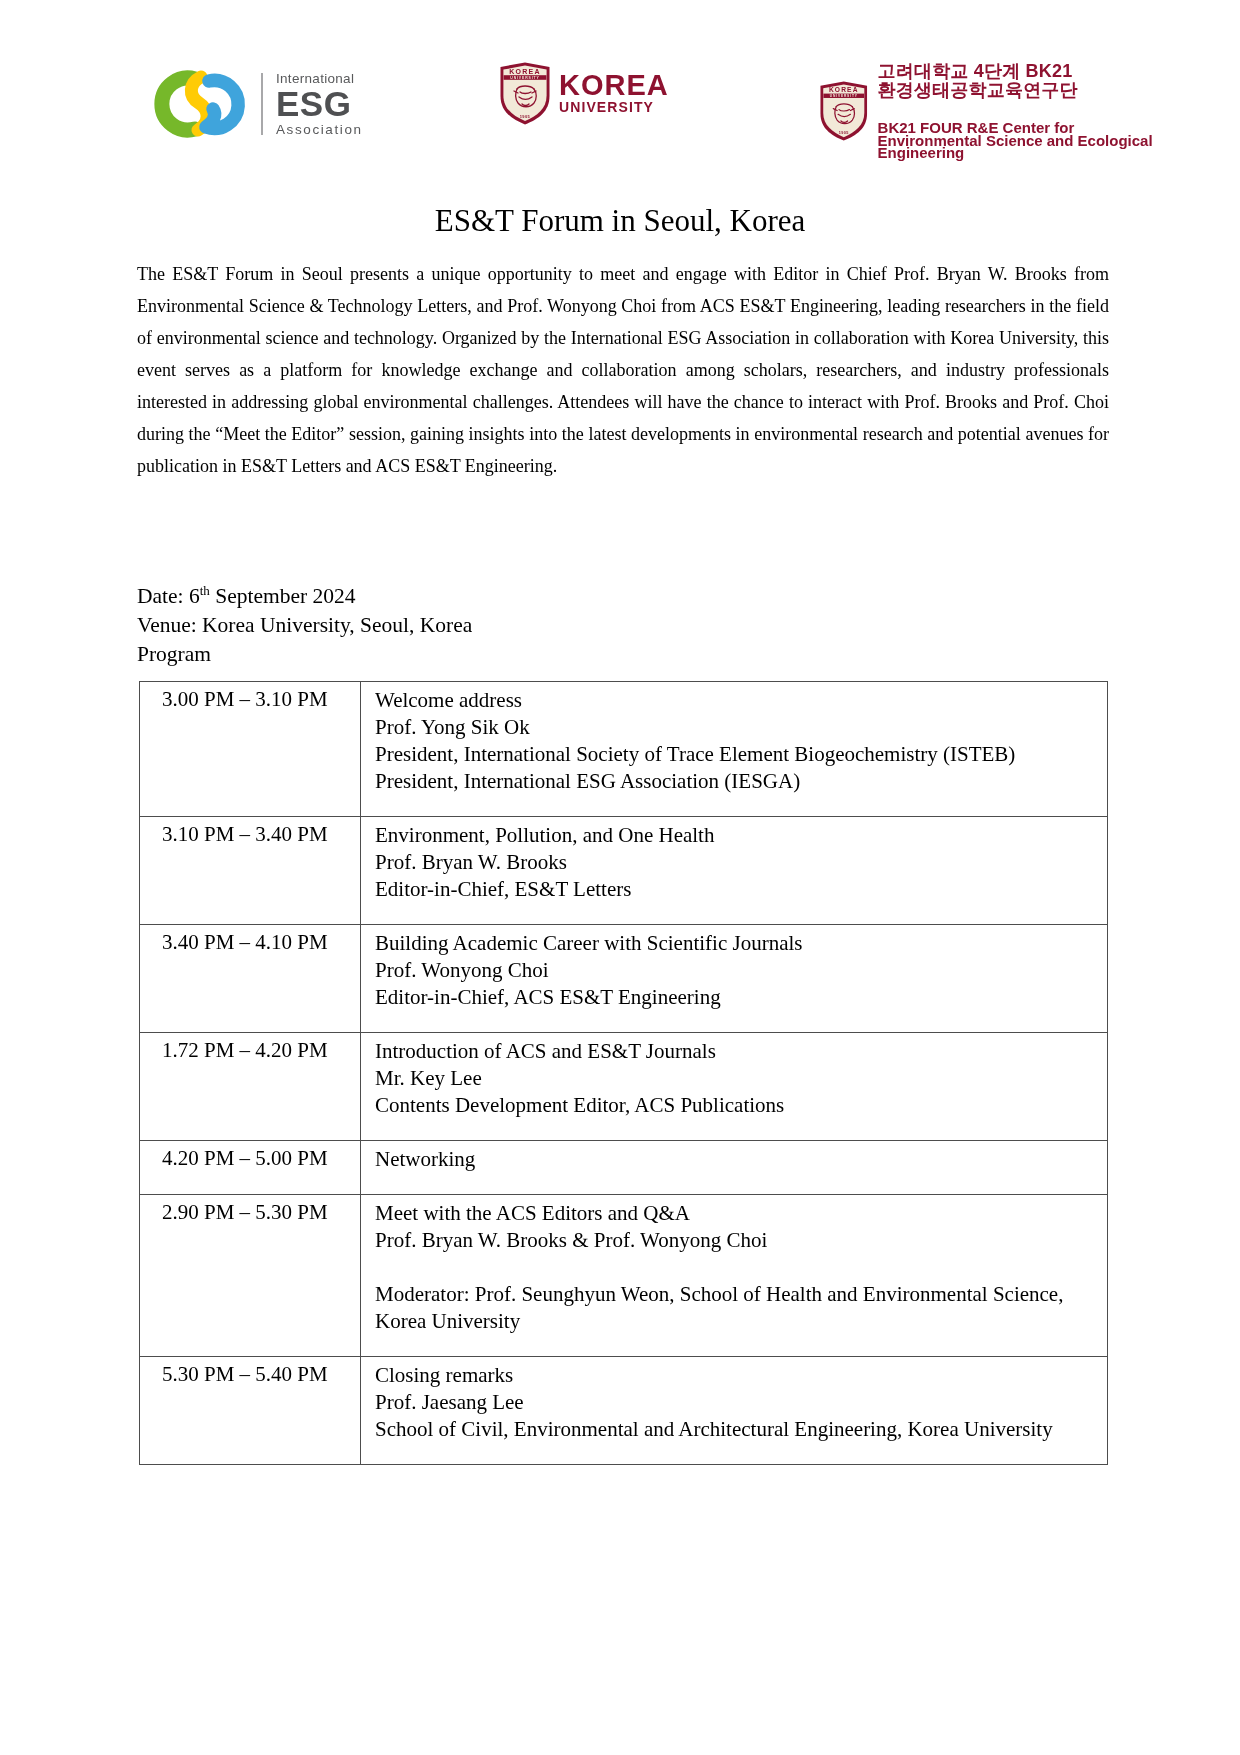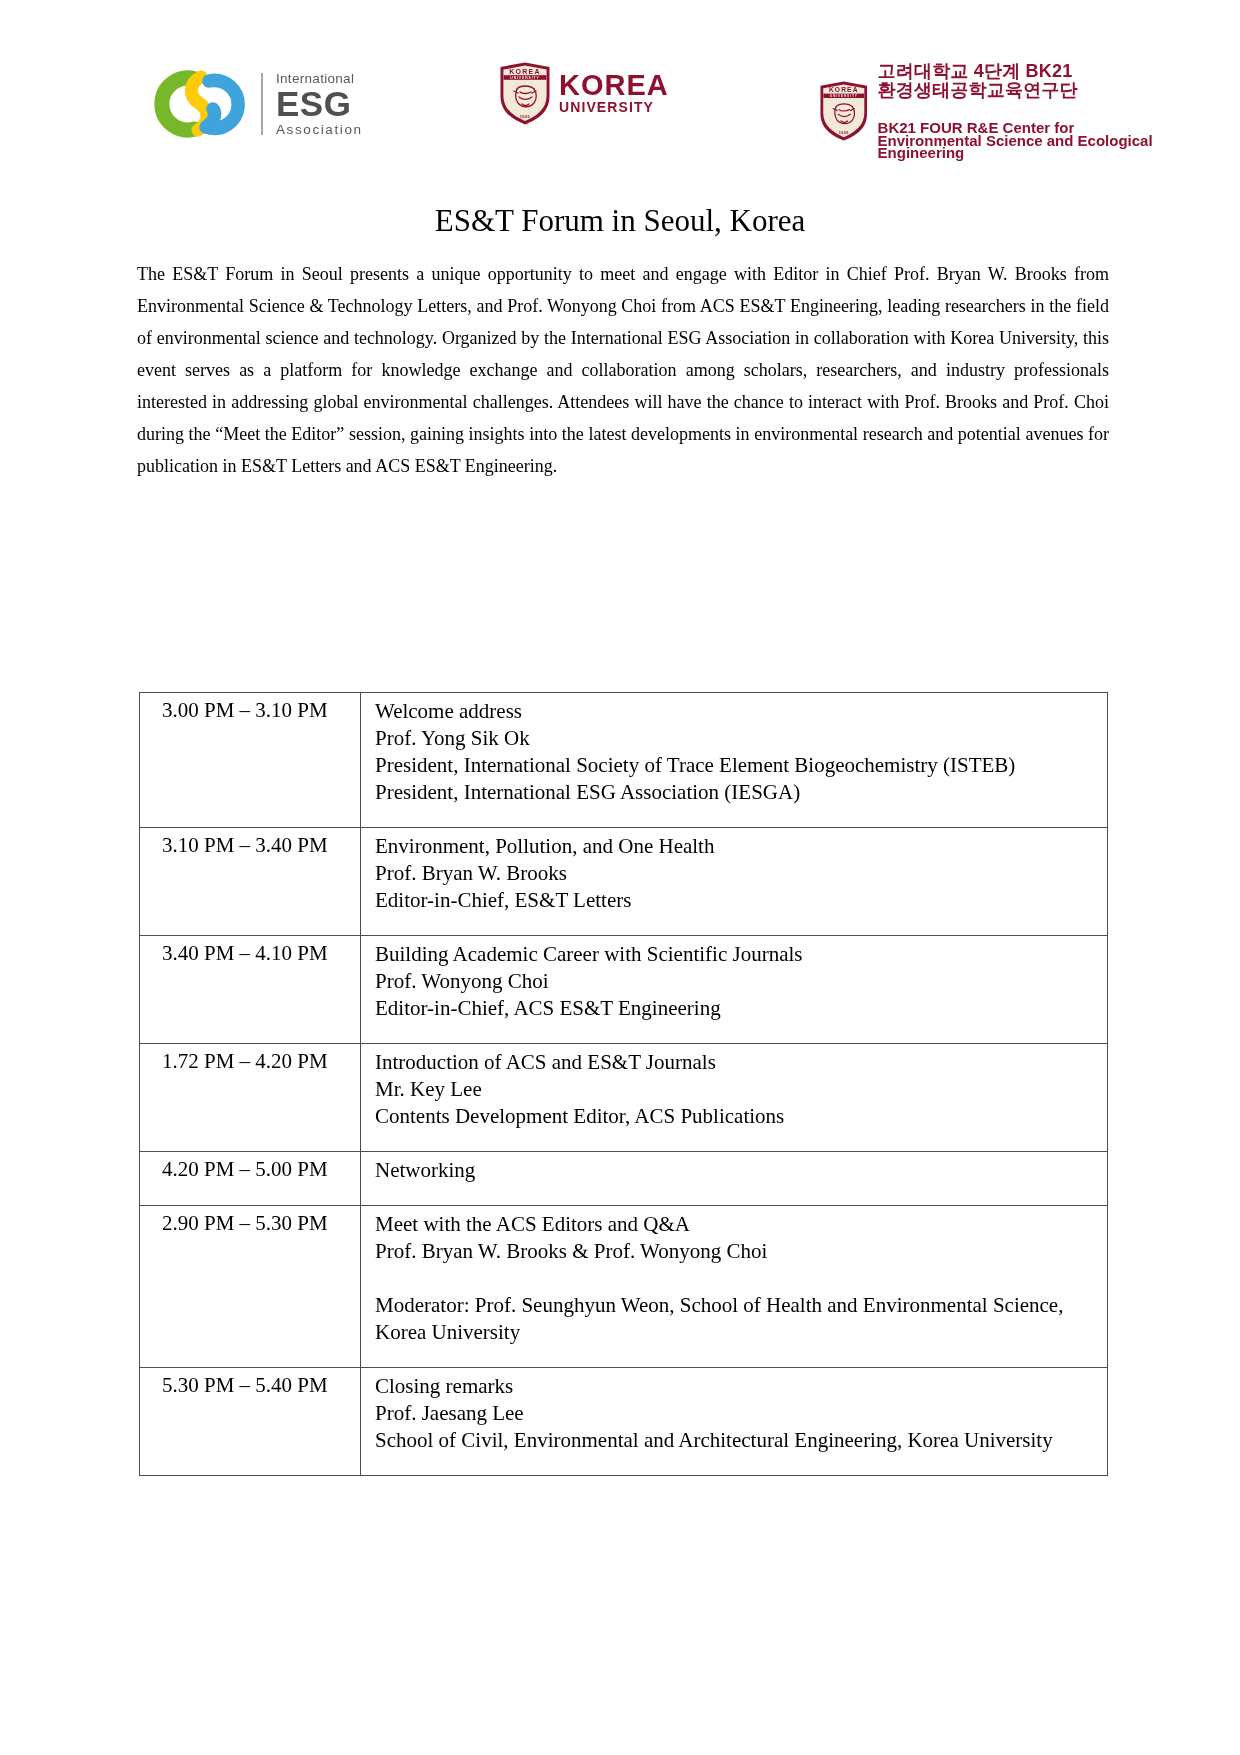--- a/index.html
+++ b/index.html
@@ -35,21 +35,21 @@
   
   .title { position:absolute; top:203px; left:0; width:100%; text-align:center;
            font-size:31px; font-weight:normal; }
   .intro { position:absolute; top:258px; left:137px; width:972px;
            font-size:18px; line-height:32px; text-align:justify; }
   .details { position:absolute; top:582px; left:137px; font-size:21.5px; line-height:29px; }
   .details sup { font-size:13px; line-height:0; }
 
   
   .program-table { position:absolute; top:681px; left:139px; width:969px;
-                   border-collapse:collapse; font-size:21px;margin-top:11px; }
+                   border-collapse:collapse; font-size:21px; }
   .program-table td { border:1px solid #4d4d4d; vertical-align:top; }
   td.time { width:221px; padding:5px 4px 21px 22px; white-space:nowrap; }
   td.desc { padding:5px 16px 21px 14px; }
   .cell-line { line-height:27px; min-height:27px; }
 </style>
 </head>
 <body>
 
 <svg width="0" height="0" style="position:absolute" aria-hidden="true">
   <symbol id="ku-crest" viewBox="0 0 50 63">
@@ -107,20 +107,25 @@
         <div>BK21 FOUR R&amp;E Center for</div>
         <div>Environmental Science and Ecological Engineering</div>
       </div>
     </div>
   </div>
 
   <h1 class="title">ES&amp;T Forum in Seoul, Korea</h1>
 
   <p class="intro">The ES&amp;T Forum in Seoul presents a unique opportunity to meet and engage with Editor in Chief Prof. Bryan W. Brooks from Environmental Science &amp; Technology Letters, and Prof. Wonyong Choi from ACS ES&amp;T Engineering, leading researchers in the field of environmental science and technology. Organized by the International ESG Association in collaboration with Korea University, this event serves as a platform for knowledge exchange and collaboration among scholars, researchers, and industry professionals interested in addressing global environmental challenges. Attendees will have the chance to interact with Prof. Brooks and Prof. Choi during the “Meet the Editor” session, gaining insights into the latest developments in environmental research and potential avenues for publication in ES&amp;T Letters and ACS ES&amp;T Engineering.</p>
 
+  <div class="details">
+    <div><span>Date: 6</span><sup>th</sup><span> September 2024</span></div>
+    <div>Venue: Korea University, Seoul, Korea</div>
+    <div>Program</div>
+  </div>
 
   <table class="program-table">
     <tbody>
       <tr>
         <td class="time">3.00 PM – 3.10 PM</td>
         <td class="desc">
           <div class="cell-line">Welcome address</div>
           <div class="cell-line">Prof. Yong Sik Ok</div>
           <div class="cell-line">President, International Society of Trace Element Biogeochemistry (ISTEB)</div>
           <div class="cell-line">President, International ESG Association (IESGA)</div>

